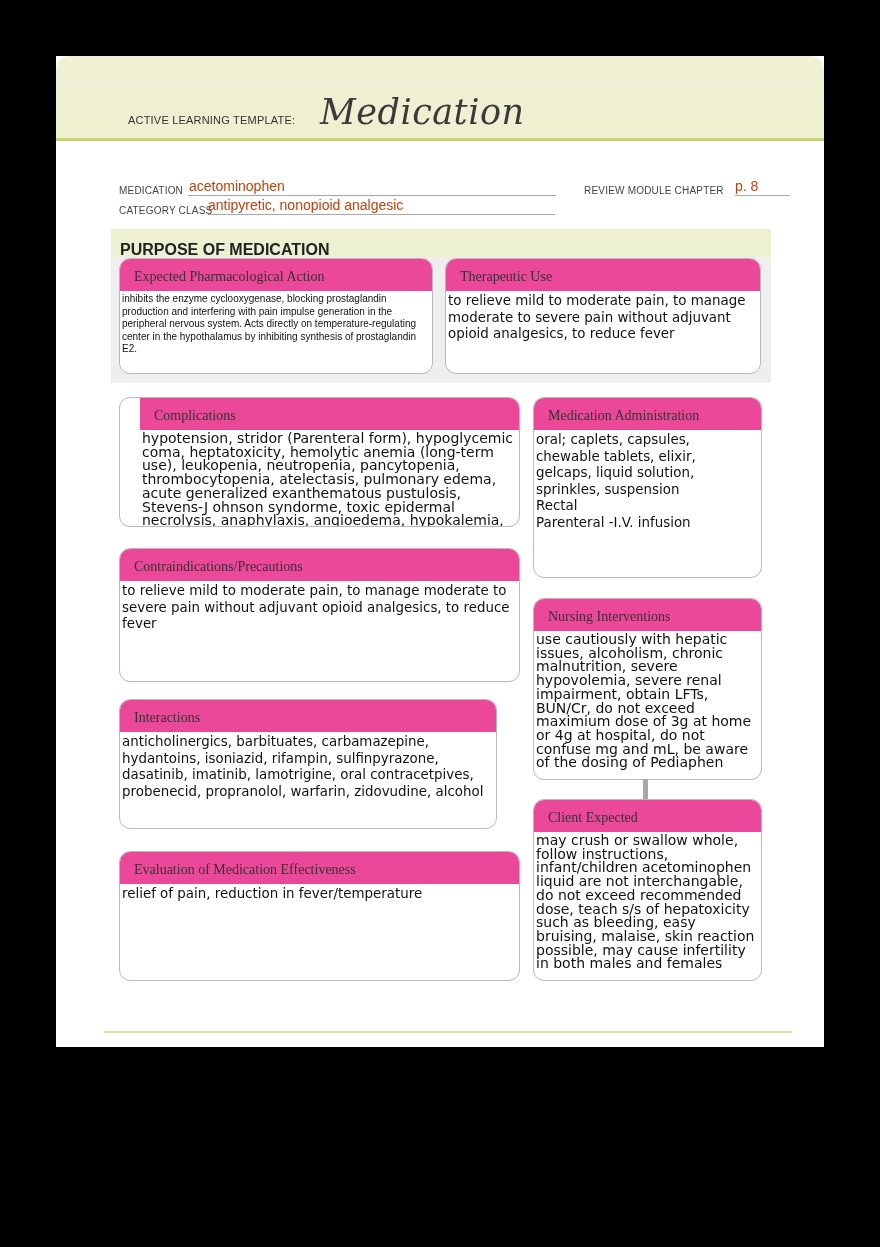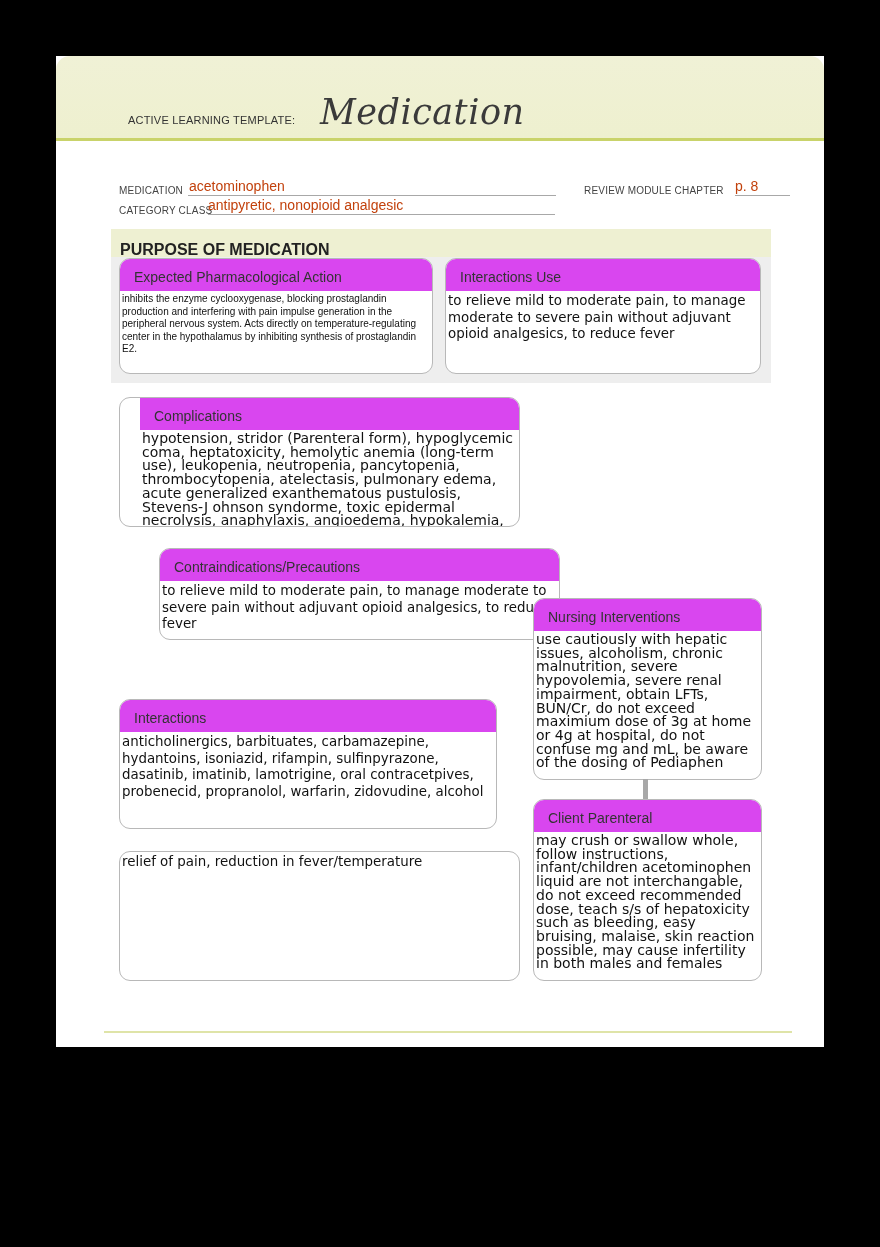--- a/index.html
+++ b/index.html
@@ -80,24 +80,24 @@
     .box {
       position: absolute;
       background: #ffffff;
       border: 1.5px solid #b8b8b8;
       border-radius: 11px;
       overflow: hidden;
       box-sizing: border-box;
     }
     .box-head {
       height: 32px;
-      background: #d946ef;
+      background: #ec4899;
       padding-left: 14px;
       box-sizing: border-box;
-      font-family: Liberation Sans, sans-serif;
+      font-family: Liberation Serif, serif;
       font-size: 14px;
       color: #333333;
       line-height: 36px;
       white-space: nowrap;
     }
     .box-body {
       padding: 2px 2px 0 2px;
       color: #111111;
       font-family: "DejaVu Sans", sans-serif;
     }
@@ -139,50 +139,62 @@
     <div class="purpose-title-strip"></div>
     <div class="purpose-title">PURPOSE OF MEDICATION</div>
   </div>
 
   <div class="box" style="left:63px; top:202px; width:314px; height:116px;">
     <div class="box-head">Expected Pharmacological Action</div>
     <div class="box-body sm">inhibits the enzyme cyclooxygenase, blocking prostaglandin production and interfering with pain impulse generation in the peripheral nervous system. Acts directly on temperature-regulating center in the hypothalamus by inhibiting synthesis of prostaglandin E2.</div>
   </div>
 
   <div class="box" style="left:389px; top:202px; width:316px; height:116px;">
-    <div class="box-head">Interactions Use</div>
+    <div class="box-head">Therapeutic Use</div>
     <div class="box-body lg">to relieve mild to moderate pain, to manage moderate to severe pain without adjuvant opioid analgesics, to reduce fever</div>
   </div>
 
   <div class="box" style="left:63px; top:341px; width:401px; height:130px;padding-left:20px;">
     <div class="box-head">Complications</div>
     <div class="box-body md">hypotension, stridor (Parenteral form), hypoglycemic coma, heptatoxicity, hemolytic anemia (long-term use), leukopenia, neutropenia, pancytopenia, thrombocytopenia, atelectasis, pulmonary edema, acute generalized exanthematous pustulosis, Stevens-J ohnson syndorme, toxic epidermal necrolysis, anaphylaxis, angioedema, hypokalemia, hypomagenesemia</div>
   </div>
 
-  <div class="box" style="left:63px; top:492px; width:401px; height:92px;margin-left:40px;">
+  <div class="box" style="left:63px; top:492px; width:401px; height:134px;">
     <div class="box-head">Contraindications/Precautions</div>
     <div class="box-body lg">to relieve mild to moderate pain, to manage moderate to severe pain without adjuvant opioid analgesics, to reduce fever</div>
   </div>
 
   <div class="box" style="left:63px; top:643px; width:378px; height:130px;">
     <div class="box-head">Interactions</div>
     <div class="box-body lg">anticholinergics, barbituates, carbamazepine, hydantoins, isoniazid, rifampin, sulfinpyrazone, dasatinib, imatinib, lamotrigine, oral contracetpives, probenecid, propranolol, warfarin, zidovudine, alcohol</div>
   </div>
 
   <div class="box" style="left:63px; top:795px; width:401px; height:130px;">
+    <div class="box-head">Evaluation of Medication Effectiveness</div>
     <div class="box-body lg">relief of pain, reduction in fever/temperature</div>
   </div>
 
+  <div class="box" style="left:477px; top:341px; width:229px; height:181px;">
+    <div class="box-head">Medication Administration</div>
+    <div class="box-body lg">
+      <div>oral; caplets, capsules,</div>
+      <div>chewable tablets, elixir,</div>
+      <div>gelcaps, liquid solution,</div>
+      <div>sprinkles, suspension</div>
+      <div>Rectal</div>
+      <div>Parenteral -I.V. infusion</div>
+    </div>
+  </div>
 
   <div class="box" style="left:477px; top:542px; width:229px; height:182px;">
     <div class="box-head">Nursing Interventions</div>
     <div class="box-body md">use cautiously with hepatic issues, alcoholism, chronic malnutrition, severe hypovolemia, severe renal impairment, obtain LFTs, BUN/Cr, do not exceed maximium dose of 3g at home or 4g at hospital, do not confuse mg and mL, be aware of the dosing of Pediaphen</div>
   </div>
 
   <div class="connector"></div>
 
   <div class="box" style="left:477px; top:743px; width:229px; height:182px;">
-    <div class="box-head">Client Parenteral</div>
+    <div class="box-head">Client Expected</div>
     <div class="box-body md">may crush or swallow whole, follow instructions, infant/children acetominophen liquid are not interchangable, do not exceed recommended dose, teach s/s of hepatoxicity such as bleeding, easy bruising, malaise, skin reaction possible, may cause infertility in both males and females</div>
   </div>
 
   <div class="footer-line"></div>
 </div>
 
 </body></html>

